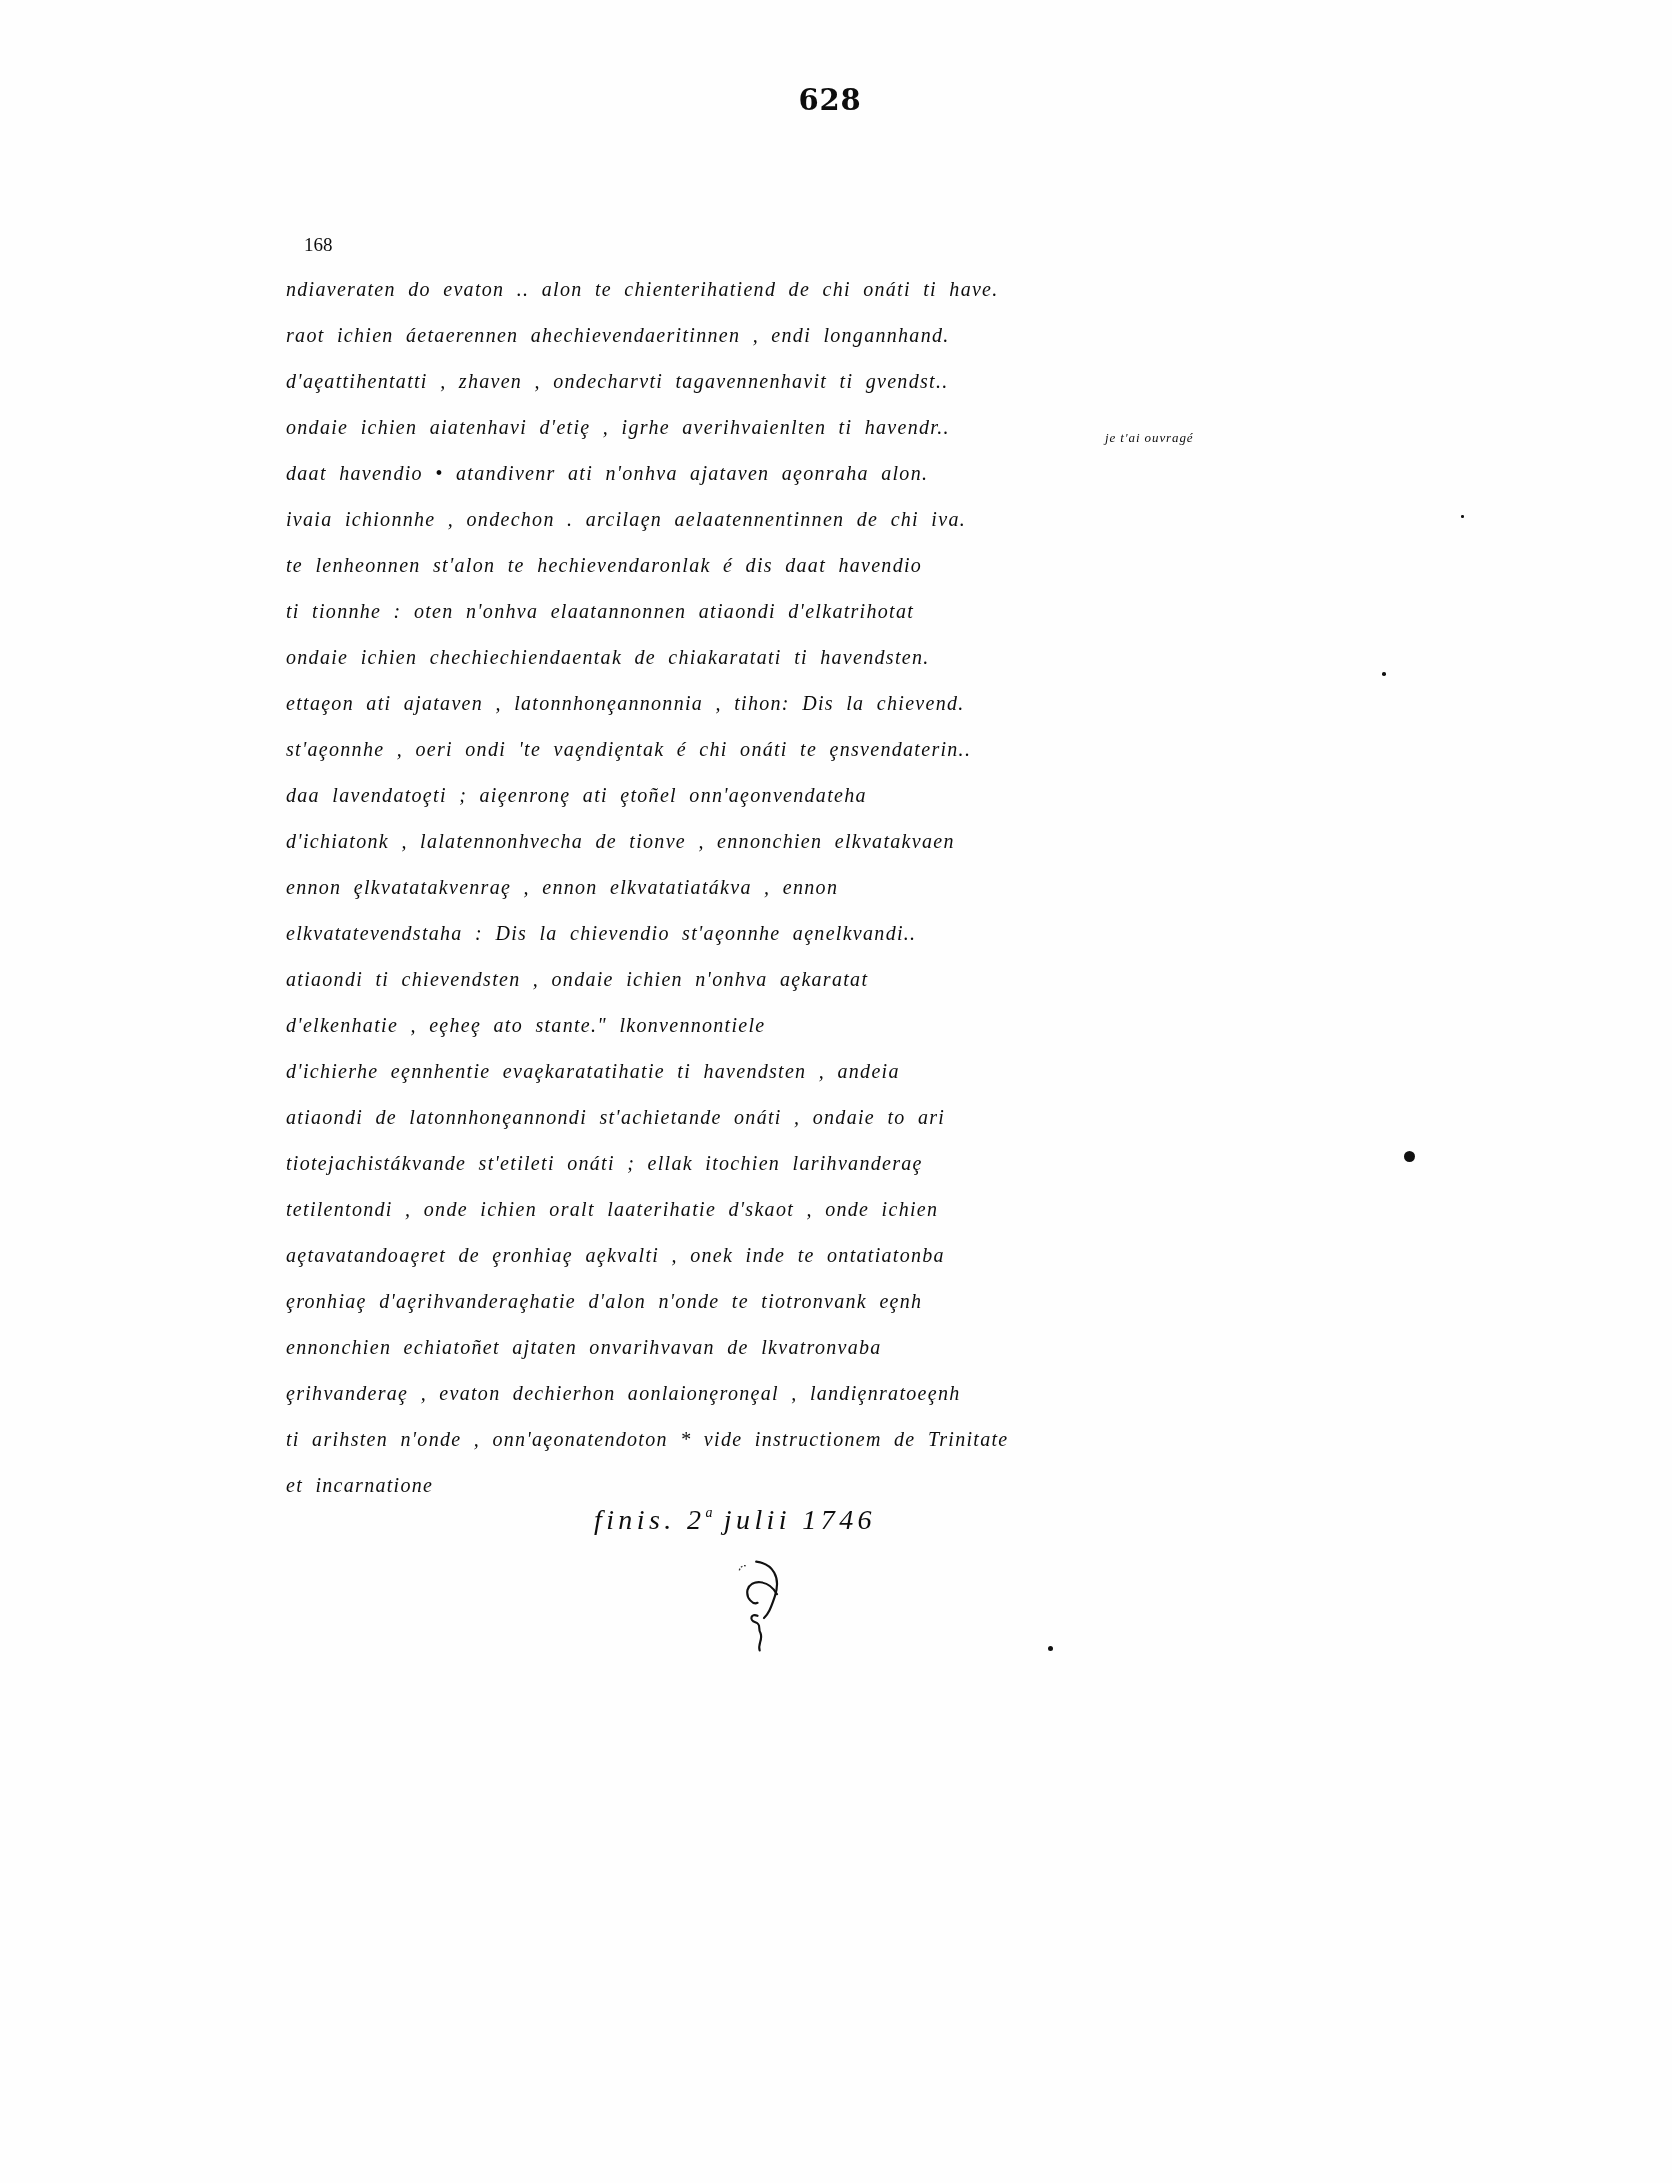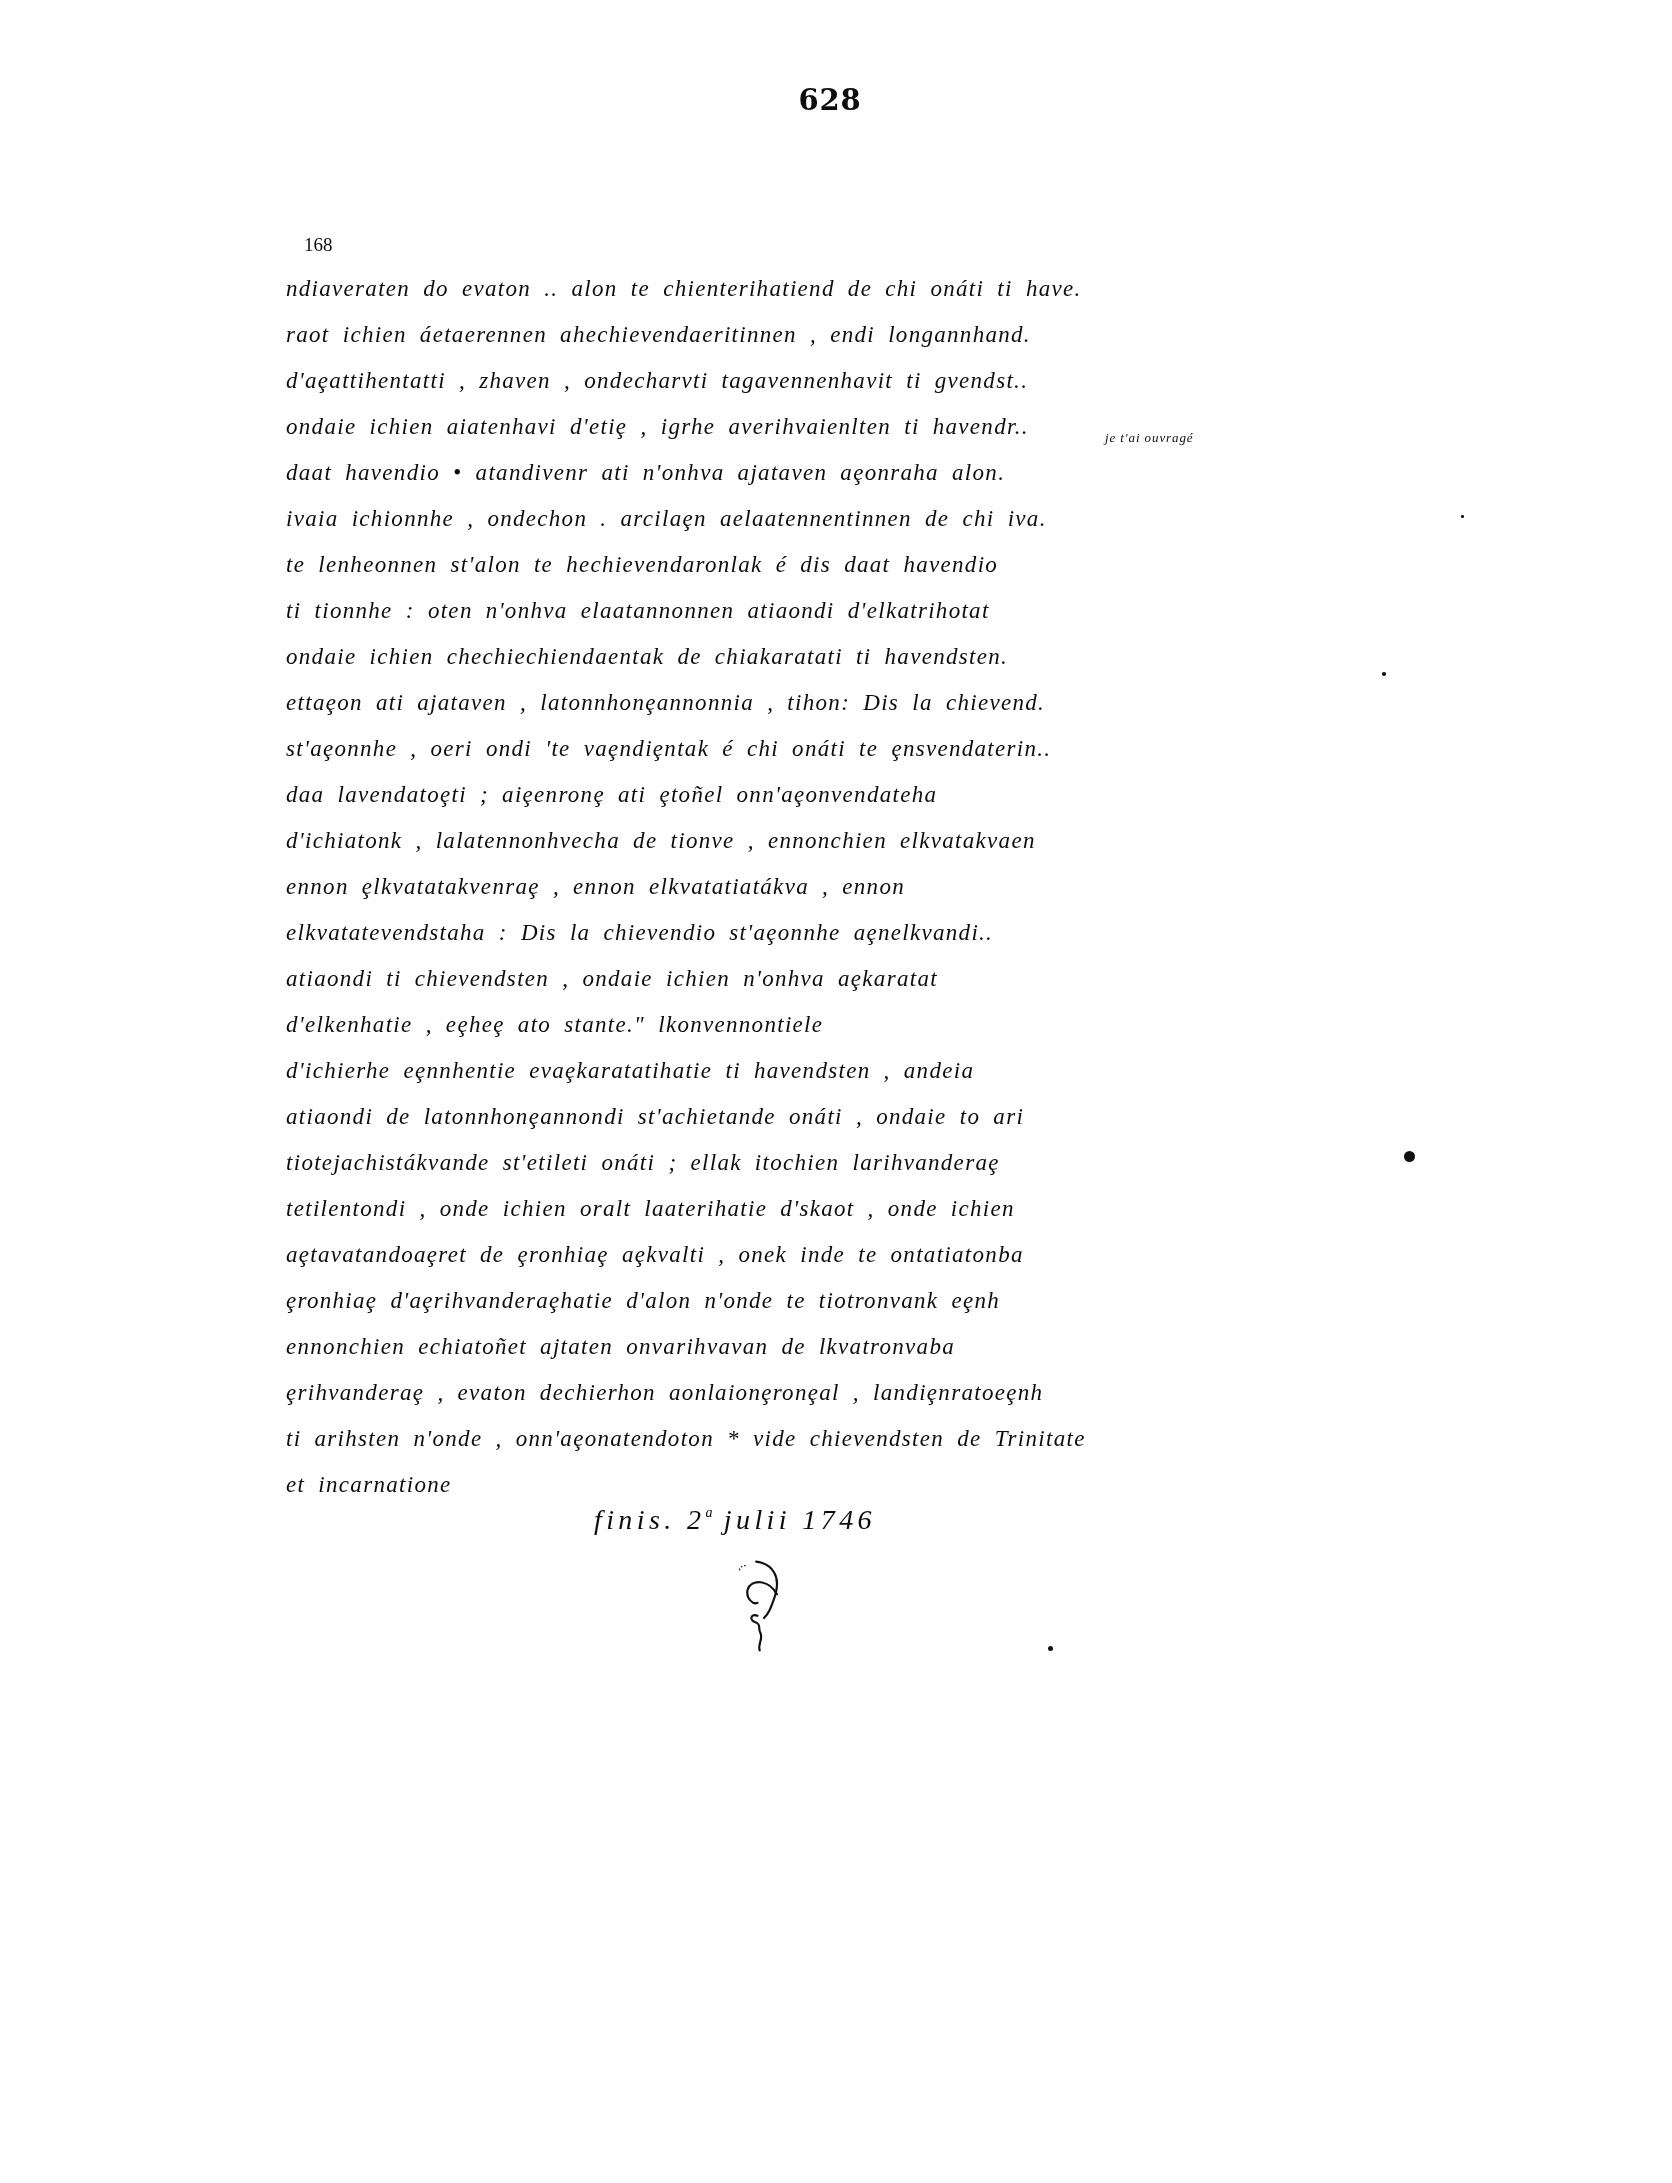--- a/index.html
+++ b/index.html
@@ -16,21 +16,21 @@
   }
   .margin-marker {
     position: absolute; left: 288px; top: 234px;
     font-family: "Liberation Serif", serif; 
     font-size: 19px;
     margin-left: 16px;
   }
   .manuscript {
     position: absolute; left: 286px; top: 266px; width: 1109px;
     font-family: "Liberation Serif", serif; font-style: italic;
-    font-size: 23px; line-height: 46px;
+    font-size: 20px; line-height: 46px;
     letter-spacing: 1.3px; word-spacing: 6.1px;
   }
   .ms-line { white-space: nowrap; height: 46px; }
   .ms-line.indent { padding-left: 48px; }
   .interlinear {
     position: absolute; left: 1105px; top: 430px;
     font-family: "Liberation Serif", serif; font-style: italic;
     font-size: 13px; letter-spacing: 0.9px;
   }
   .finis {
@@ -70,21 +70,21 @@
   <div class="ms-line">atiaondi ti chievendsten , ondaie ichien n'onhva aȩkaratat</div>
   <div class="ms-line">d'elkenhatie , eȩheȩ ato stante." lkonvennontiele</div>
   <div class="ms-line">d'ichierhe eȩnnhentie evaȩkaratatihatie ti havendsten , andeia</div>
   <div class="ms-line">atiaondi de latonnhonȩannondi st'achietande onáti , ondaie to ari</div>
   <div class="ms-line">tiotejachistákvande st'etileti onáti ; ellak itochien larihvanderaȩ</div>
   <div class="ms-line">tetilentondi , onde ichien oralt laaterihatie d'skaot , onde ichien</div>
   <div class="ms-line">aȩtavatandoaȩret de ȩronhiaȩ aȩkvalti , onek inde te ontatiatonba</div>
   <div class="ms-line">ȩronhiaȩ d'aȩrihvanderaȩhatie d'alon n'onde te tiotronvank eȩnh</div>
   <div class="ms-line">ennonchien echiatoñet ajtaten onvarihvavan de lkvatronvaba</div>
   <div class="ms-line">ȩrihvanderaȩ , evaton dechierhon aonlaionȩronȩal , landiȩnratoeȩnh</div>
-  <div class="ms-line">ti arihsten n'onde , onn'aȩonatendoton * vide chievendsten de Trinitate</div>
+  <div class="ms-line">ti arihsten n'onde , onn'aȩonatendoton * vide instructionem de Trinitate</div>
   <div class="ms-line">et incarnatione</div>
 </div>
 
 <div class="finis">
   <span>finis. 2</span><sup>a</sup>
   <span>julii 1746</span>
 </div>
 
 <svg class="flourish" viewBox="0 0 120 220">
   <path d="M42 10 C 80 15, 100 45, 85 90 C 75 120, 70 130, 60 140" fill="none" stroke="#111" stroke-width="5" stroke-linecap="round"></path>

